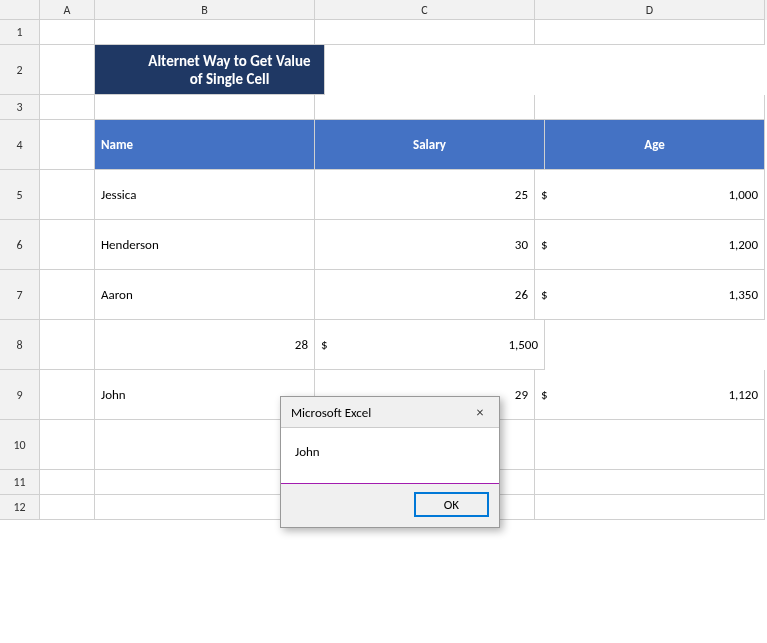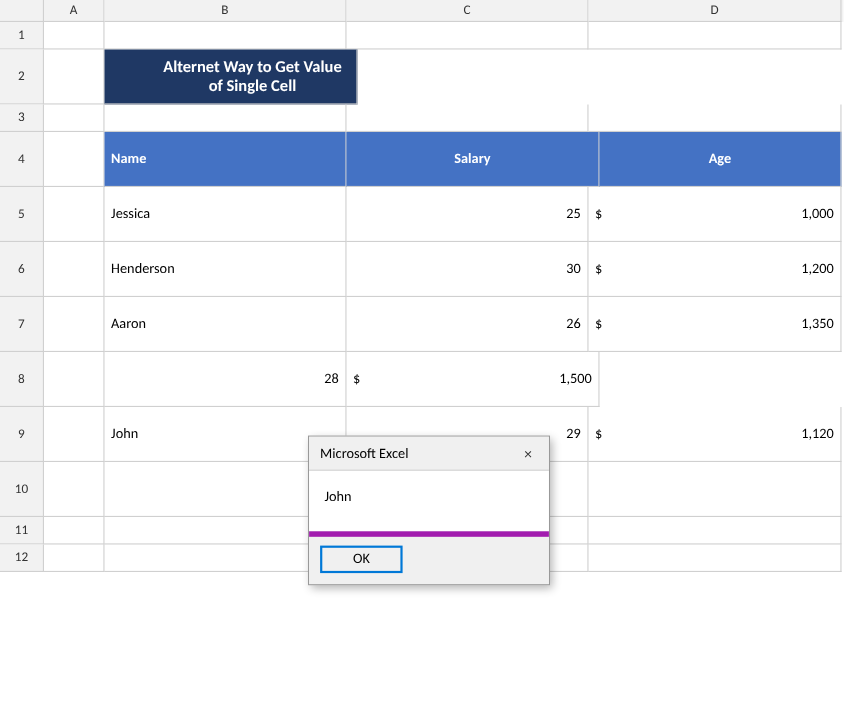--- a/index.html
+++ b/index.html
@@ -167,23 +167,23 @@
       background: #fff;
     }
     .dialog-message {
       font-size: 13px;
       color: #000;
       margin-bottom: 14px;
     }
     .dialog-footer {
       background: #f0f0f0;
       display: flex;
-      justify-content: flex-start;
+      justify-content: flex-end;
       padding: 8px 10px 10px;
-      border-top: 5px solid #a21caf;
+      border-top: 1px solid #a21caf;
     }
     .dialog-ok-btn {
       padding: 3px 28px;
       font-size: 13px;
       background: #f0f0f0;
       border: 2px solid #0078d7;
       cursor: pointer;
       color: #000;
       font-family: Calibri, Arial, sans-serif;
     }

